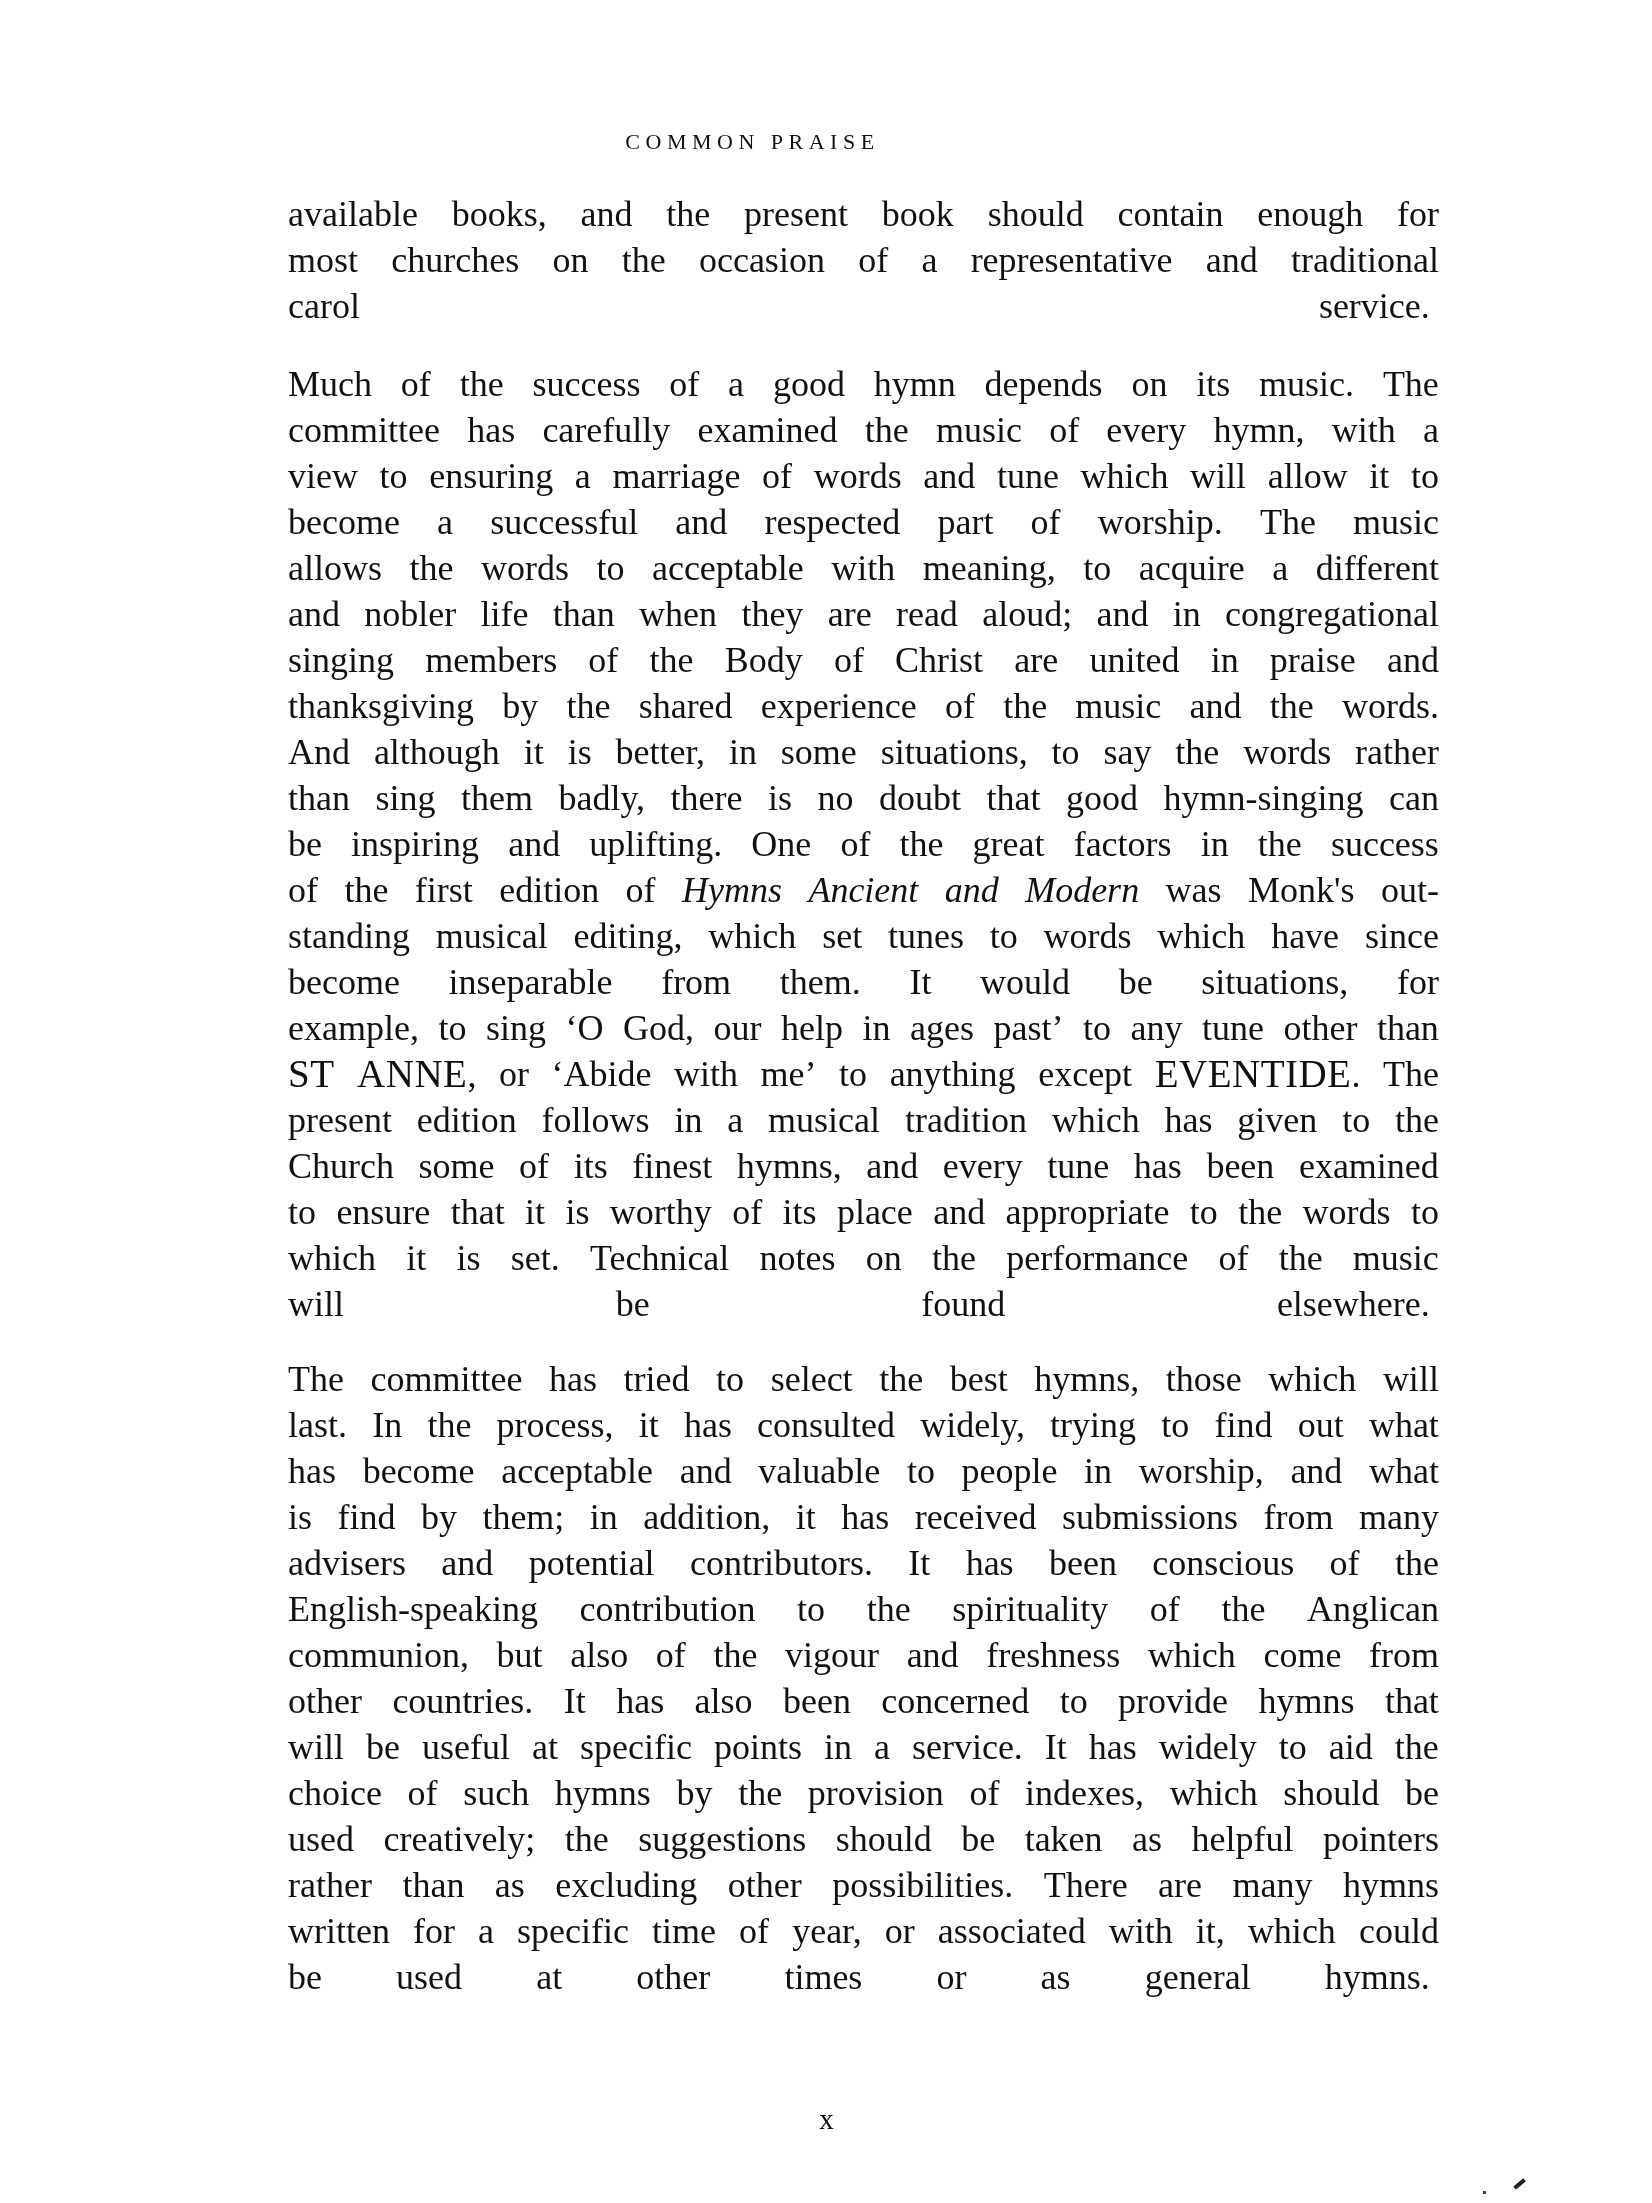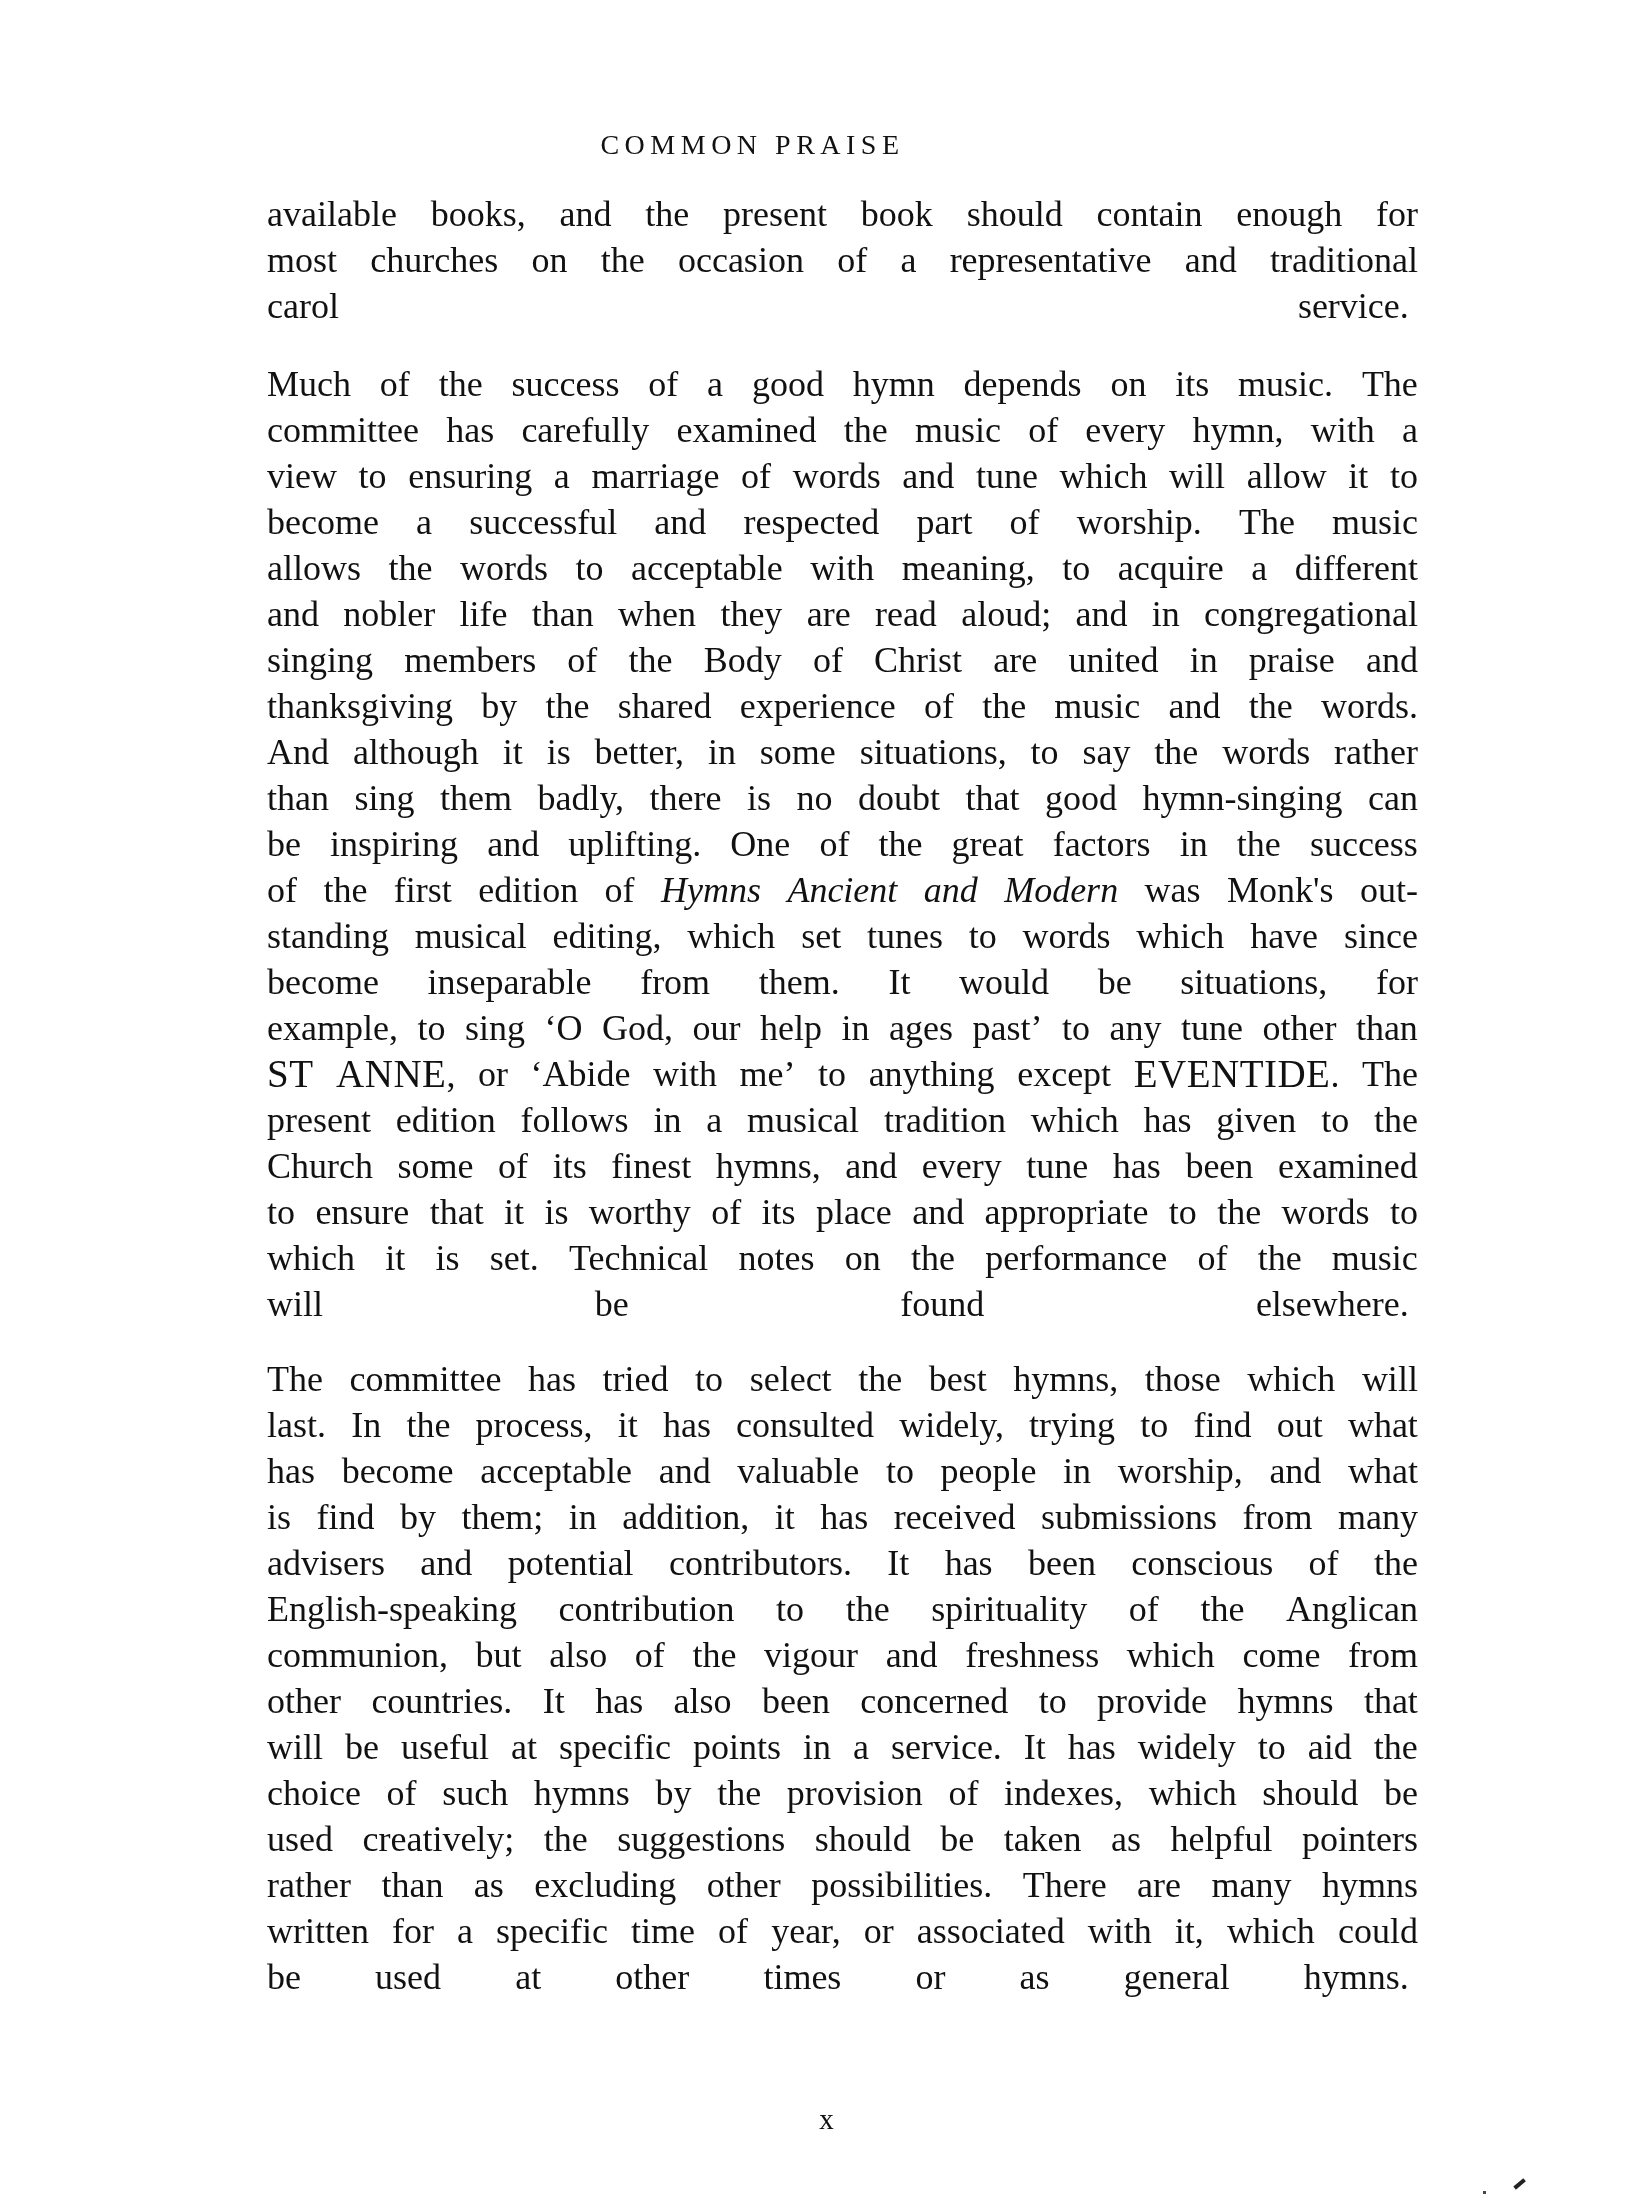--- a/index.html
+++ b/index.html
@@ -1,18 +1,18 @@
 <!DOCTYPE html>
 <html style="font-size:14.7px"><head>
 <meta charset="utf-8">
 <style>
   html, body { margin: 0; padding: 0; background: #ffffff; }
   body { width: 1653px; height: 2204px; position: relative; overflow: hidden; font-family: "Liberation Serif", "DejaVu Serif", serif; color: #111; }
-  .running-head { position: absolute; top: 129px; left: 0; width: 1505px; text-align: center; font-size: 28px; letter-spacing: 5.5px; }
-  .body-text { position: absolute; left: 267px; width: 1151px; font-size: 36px; font-family: Liberation Serif, serif; }
+  .running-head { position: absolute; top: 129px; left: 0; width: 1505px; text-align: center; font-size: 22px; letter-spacing: 5.5px; }
+  .body-text { position: absolute; left: 288px; width: 1151px; font-size: 36px; font-family: Liberation Serif, serif; }
   .line { height: 46px; line-height: 46px; text-align: justify; text-align-last: justify; white-space: nowrap; display: flex; justify-content: space-between; }
   .line.last { justify-content: space-between; gap: 0; }
   .line.last span.w { margin-right: 9.2px; }
   .p1 { top: 191px; }
   .p2 { top: 361px; }
   .p3 { top: 1356px; }
   .sc { font-size: 39px; letter-spacing: 0.5px; }
   .page-number { position: absolute; top: 2103px; left: 0; width: 1653px; text-align: center; font-size: 29px; }
   .scan-mark { position: absolute; left: 1513px; top: 2182px; width: 13px; height: 3.7px; background: #222; transform: rotate(-40deg); }
   .scan-dot { position: absolute; left: 1483px; top: 2191px; width: 2.8px; height: 2.8px; background: #444; }

